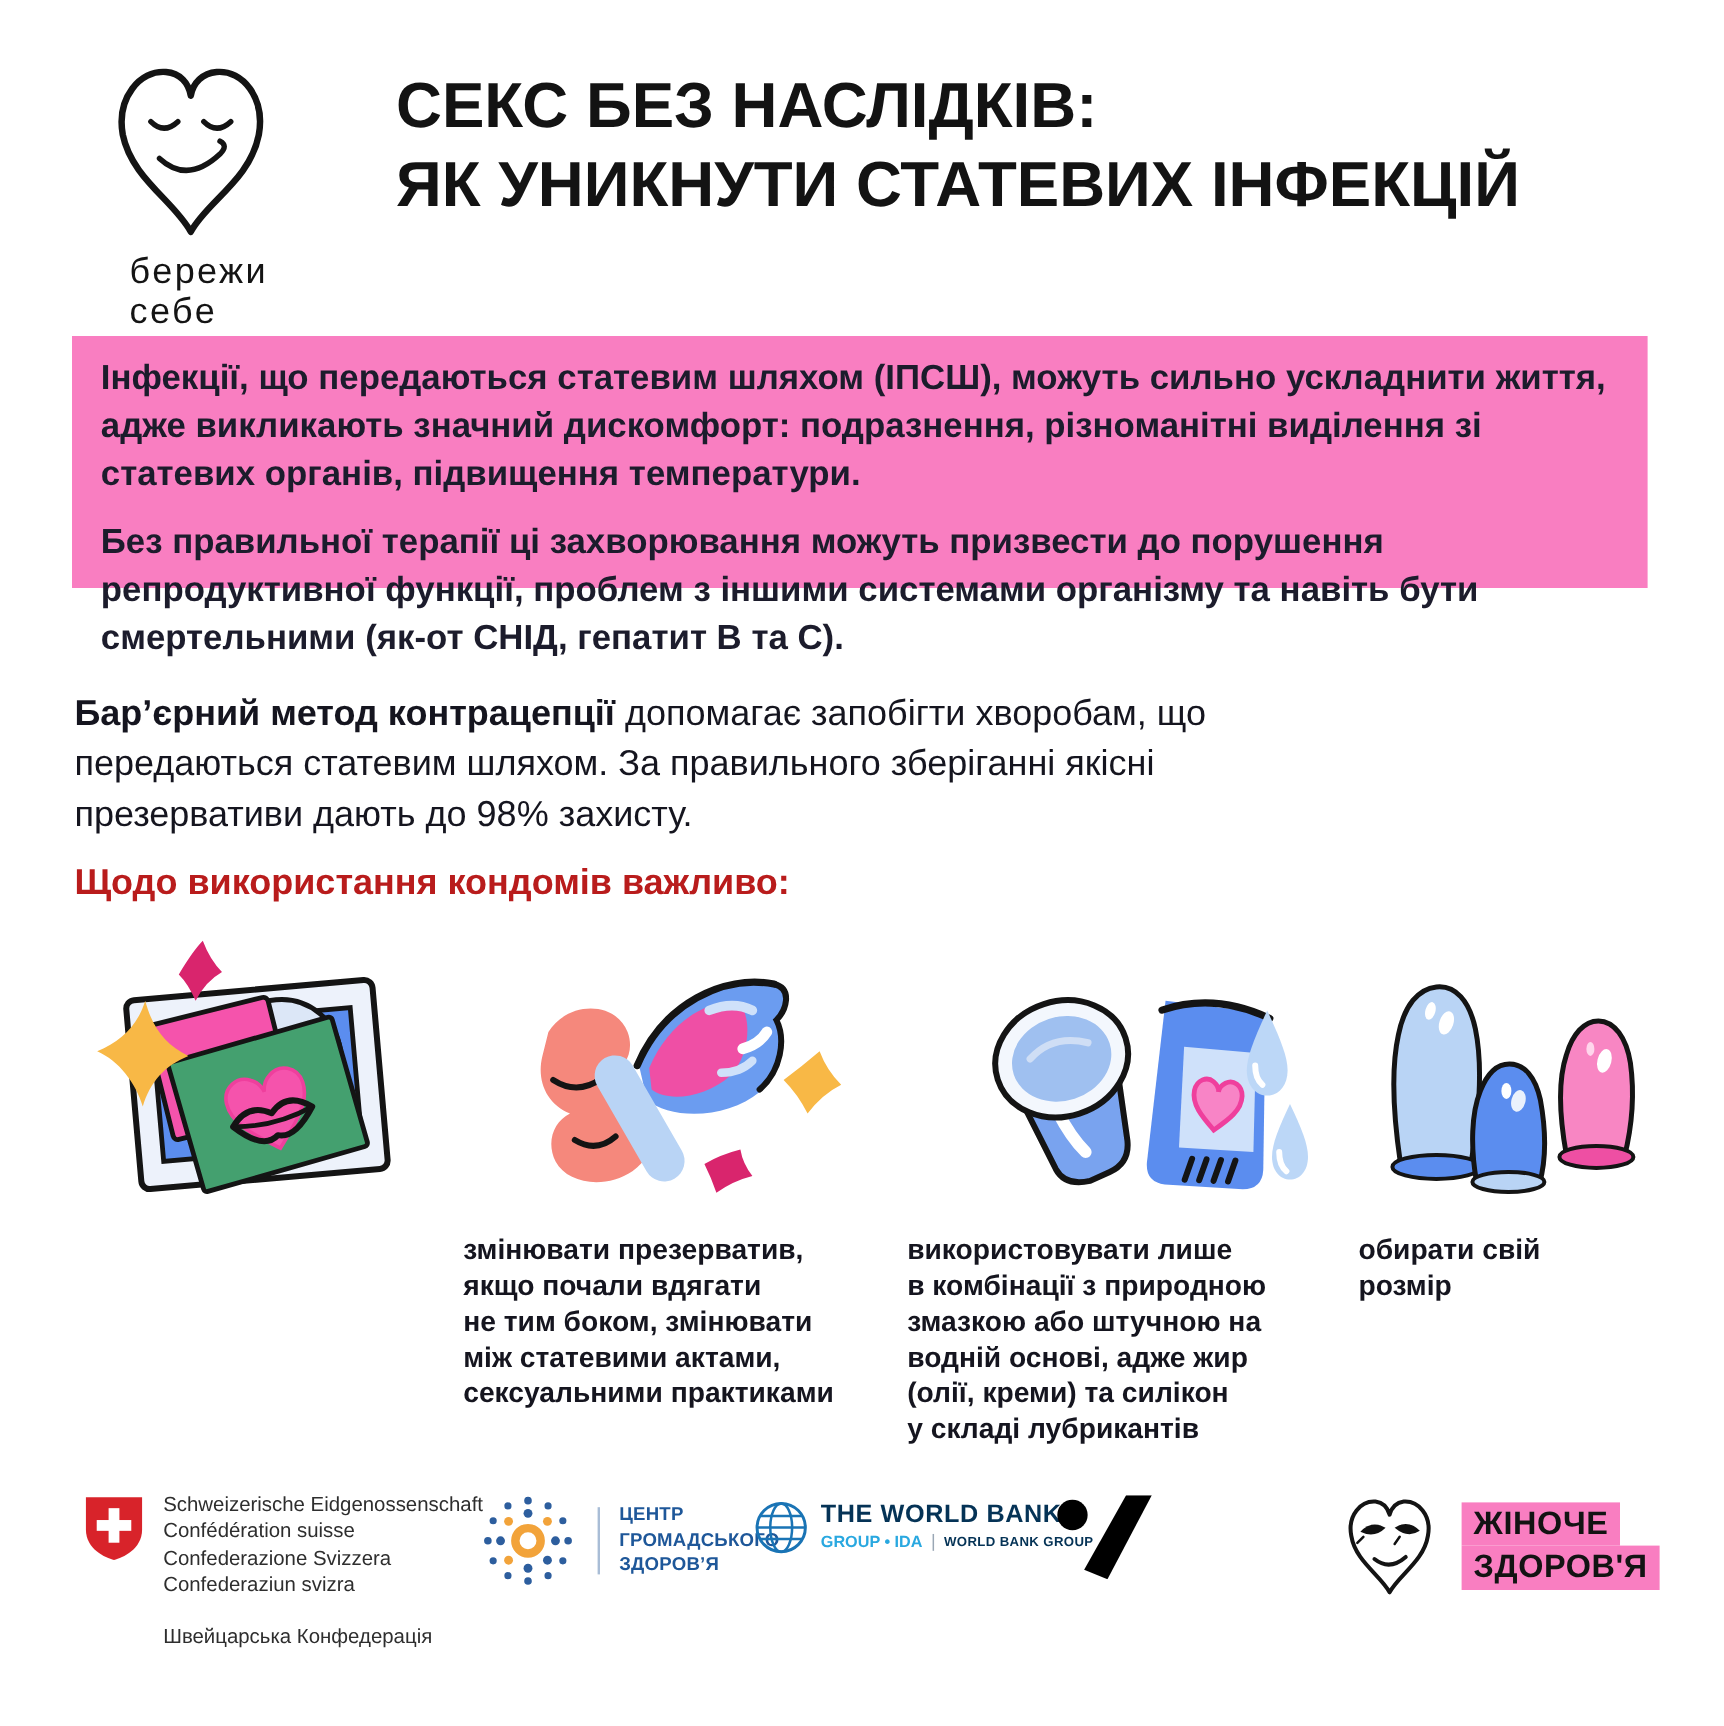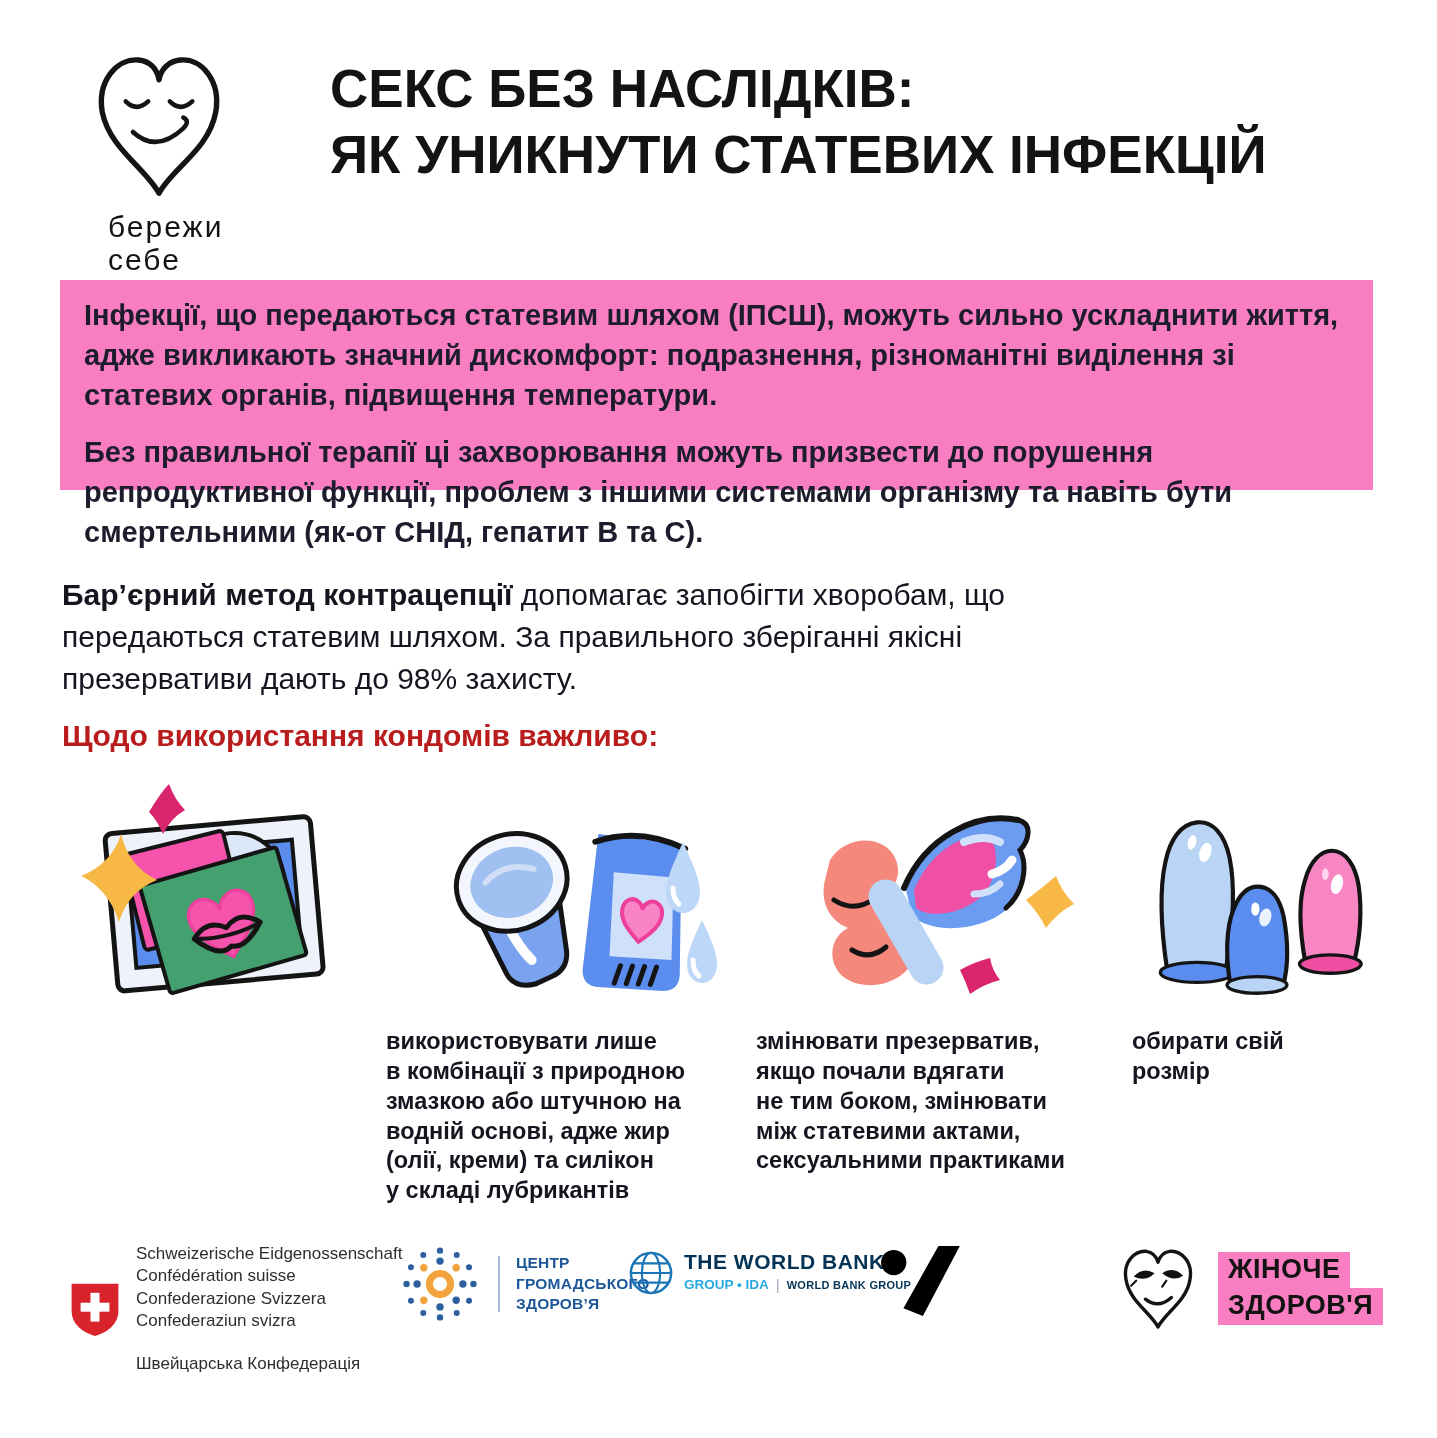--- a/index.html
+++ b/index.html
@@ -26,21 +26,21 @@
 
   .tips-heading { position:absolute; left:62px; top:719px; font-size:30px; font-weight:700; color:#b91c1c; }
 
   
   .tips-row { position:absolute; left:60px; top:772px; width:1322px; display:grid; grid-template-columns:326px 370px 376px 250px; }
   .tip-art { height:245px; }
   .tip-art svg { display:block; width:100%; height:100%; }
   .tip-caption { margin-top:10px; font-size:23.5px; font-weight:700; line-height:1.27; color:#15151f; white-space:pre-line; }
 
   
-  .f-swiss { position:absolute; left:68px; top:1243px; display:flex;align-items:center; }
+  .f-swiss { position:absolute; left:68px; top:1243px; display:flex; }
   .f-swiss svg { width:54px; height:60px; flex:none; }
   .f-swiss-text { margin-left:14px; font-size:17px; color:#2e2e2e; line-height:1.32; }
   .f-swiss-ua { margin-top:20px; }
 
   .f-phc { position:absolute; left:396px; top:1240px; display:flex; align-items:center; }
   .f-phc svg { width:88px; height:88px; }
   .f-phc-divider { width:2px; height:56px; background:#a9bdd6; margin:0 16px 0 14px; }
   .f-phc-text { font-size:15.5px; font-weight:700; color:#1e5799; line-height:1.35; letter-spacing:.2px; }
 
   .f-wb { position:absolute; left:628px; top:1250px; display:flex; align-items:flex-start; }
@@ -110,20 +110,45 @@
               <rect x="78" y="92" width="142" height="112" rx="3" fill="#44a06f" stroke="#141414" stroke-width="4"></rect>
               <path d="M149 186 C132 170 115 156 116 138 C117 124 131 118 141 125 C146 128 148 132 149 137 C150 132 152 128 157 125 C167 118 181 124 182 138 C183 156 166 170 149 186 Z" fill="#f553ac" stroke="#ef3f9d" stroke-width="3"></path>
               <path d="M116 158 Q133 142 150 156 Q167 142 184 160 Q163 182 150 175 Q135 184 116 158 Z" fill="none" stroke="#141414" stroke-width="5" stroke-linejoin="round"></path>
               <path d="M116 158 Q150 168 184 160" fill="none" stroke="#141414" stroke-width="4"></path>
             </g>
           </g>
           <path d="M8 104 C28 96 42 82 48 62 C54 84 64 98 84 108 C64 116 52 130 46 150 C40 130 26 112 8 104 Z" fill="#f8b846"></path>
           <path d="M76 40 Q88 20 96 12 Q102 28 112 38 Q98 46 90 62 Q84 48 76 40 Z" fill="#d9256d"></path>
         </svg>
       </div>
+    </div>
+
+    <div class="tip">
+      <div class="tip-art">
+        <svg viewBox="0 0 300 245">
+          <path d="M36 88 C52 62 92 62 102 88 C108 104 100 118 88 124 L116 152 C128 168 124 192 106 204 C84 219 52 215 42 196 C34 180 40 163 54 156 C34 148 26 128 31 108 Z" fill="#f5887c"></path>
+          <path d="M40 128 Q60 141 80 127" stroke="#141414" stroke-width="5" fill="none" stroke-linecap="round"></path>
+          <path d="M58 178 Q76 189 92 175" stroke="#141414" stroke-width="5" fill="none" stroke-linecap="round"></path>
+          <path d="M112 118 C130 68 176 42 216 46 C242 49 236 68 226 76 C236 94 231 122 212 138 C186 160 138 162 118 144 Z" fill="#6b9cf0"></path>
+          <path d="M120 118 C136 80 168 60 196 64 C206 80 203 108 188 124 C166 144 134 146 122 136 Z" fill="#ef4fa5"></path>
+          <path d="M170 70 Q190 62 206 70" stroke="#cfe1fa" stroke-width="8" fill="none" stroke-linecap="round"></path>
+          <path d="M198 102 q14 -4 20 -14" stroke="#fff" stroke-width="9" fill="none" stroke-linecap="round"></path>
+          <path d="M180 122 q16 0 26 -10" stroke="#cfe1fa" stroke-width="7" fill="none" stroke-linecap="round"></path>
+          <path d="M110 116 C132 64 182 40 224 48" fill="none" stroke="#141414" stroke-width="6" stroke-linecap="round"></path>
+          <path d="M224 48 C240 52 234 70 226 78 C234 94 230 120 212 136" fill="none" stroke="#141414" stroke-width="5" stroke-linecap="round"></path>
+          <rect x="95" y="102" width="34" height="116" rx="17" transform="rotate(-30 112 160)" fill="#b9d4f5"></rect>
+          <path d="M166 198 Q180 190 196 186 Q198 198 206 208 Q190 212 176 222 Q172 210 166 198 Z" fill="#d9256d"></path>
+          <path d="M232 128 Q248 116 262 104 Q268 120 280 132 Q264 140 252 156 Q244 140 232 128 Z" fill="#f8b846"></path>
+        </svg>
+      </div>
+      <p class="tip-caption">змінювати презерватив,
+якщо почали вдягати
+не тим боком, змінювати
+між статевими актами,
+сексуальними практиками</p>
     </div>
 
     <div class="tip">
       <div class="tip-art">
         <svg viewBox="0 0 300 245">
           <g transform="rotate(-18 95 130)">
             <path d="M52 118 L64 196 Q67 212 88 214 L106 212 Q124 210 128 192 L142 112 Z" fill="#79a3ef" stroke="#141414" stroke-width="5"></path>
             <path d="M80 150 Q84 175 92 190" stroke="#fff" stroke-width="10" fill="none" stroke-linecap="round"></path>
             <ellipse cx="97" cy="110" rx="56" ry="48" fill="#f3f7fd" stroke="#141414" stroke-width="5"></ellipse>
             <ellipse cx="97" cy="110" rx="42" ry="35" fill="#9fc0f0"></ellipse>
@@ -141,45 +166,20 @@
           <path d="M281 148 C290 167 296 181 296 192 C296 204 289 211 281 211 C273 211 266 204 266 192 C266 181 272 167 281 148 Z" fill="#bcd7f7"></path>
           <path d="M272 188 Q272 199 278 204" stroke="#fff" stroke-width="5" fill="none" stroke-linecap="round"></path>
         </svg>
       </div>
       <p class="tip-caption">використовувати лише
 в комбінації з природною
 змазкою або штучною на
 водній основі, адже жир
 (олії, креми) та силікон
 у складі лубрикантів</p>
-    </div>
-
-    <div class="tip">
-      <div class="tip-art">
-        <svg viewBox="0 0 300 245">
-          <path d="M36 88 C52 62 92 62 102 88 C108 104 100 118 88 124 L116 152 C128 168 124 192 106 204 C84 219 52 215 42 196 C34 180 40 163 54 156 C34 148 26 128 31 108 Z" fill="#f5887c"></path>
-          <path d="M40 128 Q60 141 80 127" stroke="#141414" stroke-width="5" fill="none" stroke-linecap="round"></path>
-          <path d="M58 178 Q76 189 92 175" stroke="#141414" stroke-width="5" fill="none" stroke-linecap="round"></path>
-          <path d="M112 118 C130 68 176 42 216 46 C242 49 236 68 226 76 C236 94 231 122 212 138 C186 160 138 162 118 144 Z" fill="#6b9cf0"></path>
-          <path d="M120 118 C136 80 168 60 196 64 C206 80 203 108 188 124 C166 144 134 146 122 136 Z" fill="#ef4fa5"></path>
-          <path d="M170 70 Q190 62 206 70" stroke="#cfe1fa" stroke-width="8" fill="none" stroke-linecap="round"></path>
-          <path d="M198 102 q14 -4 20 -14" stroke="#fff" stroke-width="9" fill="none" stroke-linecap="round"></path>
-          <path d="M180 122 q16 0 26 -10" stroke="#cfe1fa" stroke-width="7" fill="none" stroke-linecap="round"></path>
-          <path d="M110 116 C132 64 182 40 224 48" fill="none" stroke="#141414" stroke-width="6" stroke-linecap="round"></path>
-          <path d="M224 48 C240 52 234 70 226 78 C234 94 230 120 212 136" fill="none" stroke="#141414" stroke-width="5" stroke-linecap="round"></path>
-          <rect x="95" y="102" width="34" height="116" rx="17" transform="rotate(-30 112 160)" fill="#b9d4f5"></rect>
-          <path d="M166 198 Q180 190 196 186 Q198 198 206 208 Q190 212 176 222 Q172 210 166 198 Z" fill="#d9256d"></path>
-          <path d="M232 128 Q248 116 262 104 Q268 120 280 132 Q264 140 252 156 Q244 140 232 128 Z" fill="#f8b846"></path>
-        </svg>
-      </div>
-      <p class="tip-caption">змінювати презерватив,
-якщо почали вдягати
-не тим боком, змінювати
-між статевими актами,
-сексуальними практиками</p>
     </div>
 
     <div class="tip">
       <div class="tip-art">
         <svg viewBox="0 0 300 245">
           <path d="M42 212 C34 158 33 116 40 84 C46 54 60 38 78 36 C97 34 111 50 117 78 C124 112 121 162 113 210 Z" fill="#b9d4f5" stroke="#141414" stroke-width="5"></path>
           <ellipse cx="78" cy="216" rx="44" ry="12" fill="#5b8def" stroke="#141414" stroke-width="4"></ellipse>
           <ellipse cx="88" cy="72" rx="7" ry="12" fill="#fff" transform="rotate(18 88 72)"></ellipse>
           <ellipse cx="72" cy="60" rx="5" ry="9" fill="#fff" transform="rotate(15 72 60)"></ellipse>
           <path d="M208 204 C200 160 200 128 208 104 C214 83 226 70 240 70 C256 70 268 87 272 112 C277 148 273 178 266 206 Z" fill="#f886c3" stroke="#141414" stroke-width="5"></path>

